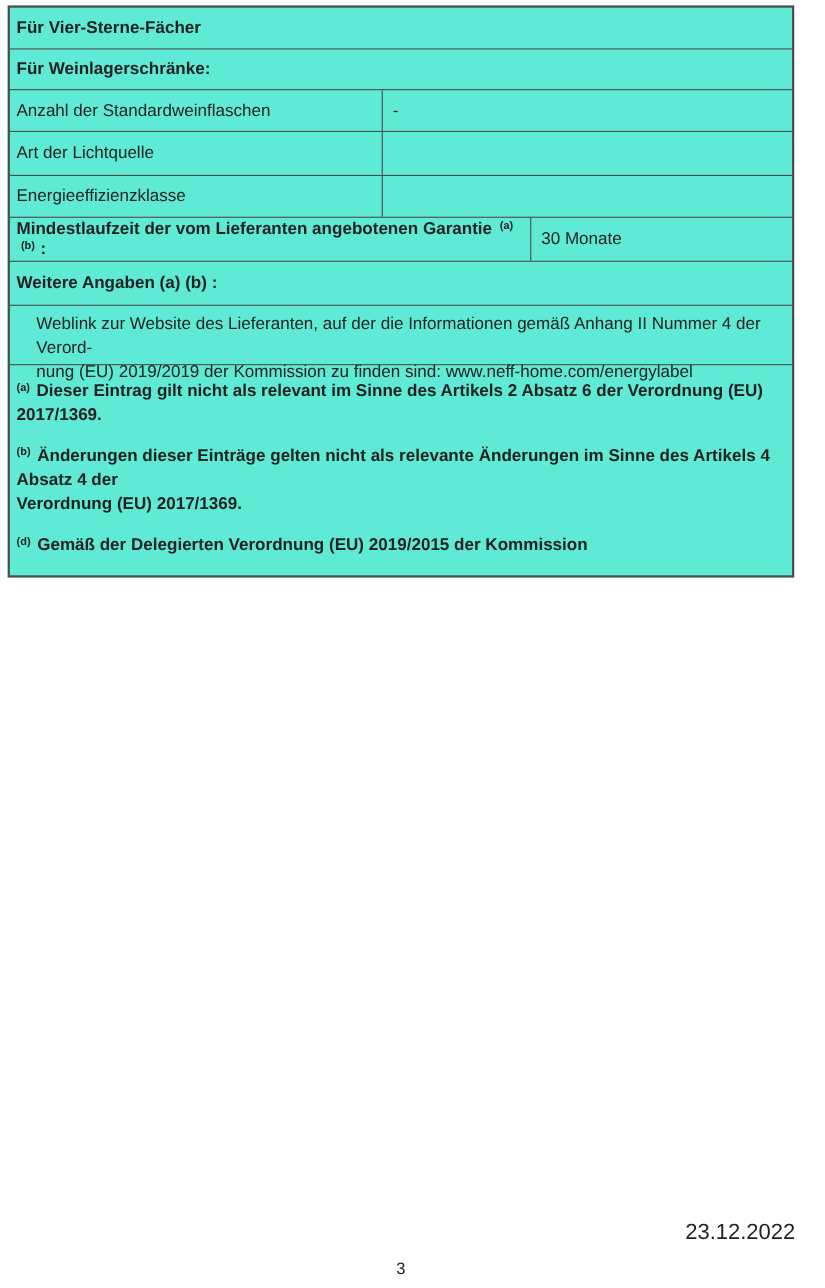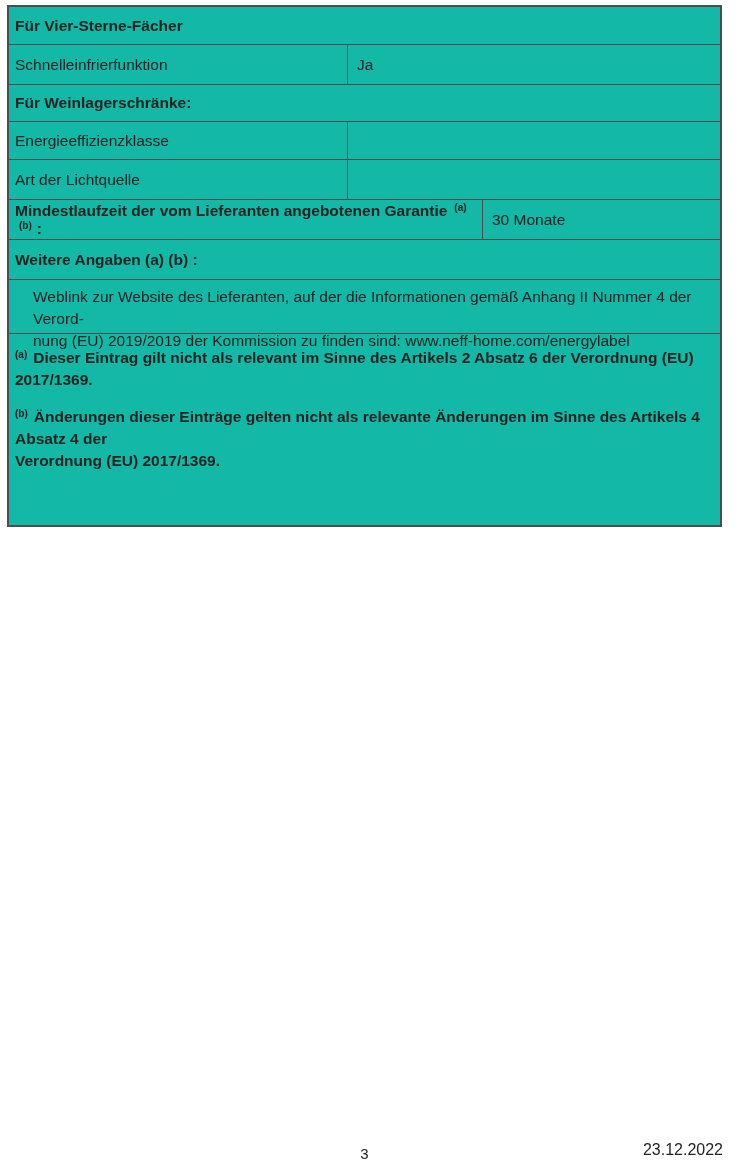--- a/index.html
+++ b/index.html
@@ -9,21 +9,21 @@
     font-family: "Liberation Sans", sans-serif;
     font-size: 15.5px;
     color: #232323;
     -webkit-font-smoothing: antialiased;
   }
   .doc-table {
     position: absolute;
     left: 7px; top: 5px;
     width: 715px;
     border: 2px solid #4d4d4d;
-    background: #14b8a6;
+    background: #5eead4;
   }
   .row {
     display: flex;
     border-bottom: 1.5px solid #4d4d4d;
     align-items: stretch;
   }
   .row:last-child { border-bottom: none; }
   .hdr-row {
     font-weight: bold;
     display: flex;
@@ -80,60 +80,59 @@
   .footer-pagenum {
     position: absolute;
     top: 1145px; left: 0;
     width: 729px;
     text-align: center;
     font-size: 15px;
   }
   .footer-date {
     position: absolute;
     top: 1109px; right: 27px;
-    font-size: 16px;
-    margin-top: 32px;
+    font-size: 20px;
   }
 </style>
 </head>
 <body>
 
 <div class="doc-table">
 
   <div class="row hdr-row h38">
     <span>Für Vier-Sterne-Fächer</span>
   </div>
 
-  <div class="row h40">
-    <div class="cell-label">
-      <span>Schnelleinfrierfunktion</span>
-    </div>
-    <div class="cell-value">
-      <span>Ja</span>
-    </div>
-  </div>
 
   <div class="row hdr-row h37">
     <span>Für Weinlagerschränke:</span>
   </div>
 
+  <div class="row h38">
+    <div class="cell-label">
+      <span>Anzahl der Standardweinflaschen</span>
+    </div>
+    <div class="cell-value">
+      <span>-</span>
+    </div>
+  </div>
 
 
-  <div class="row h38">
+  <div class="row h40">
     <div class="cell-label">
-      <span>Energieeffizienzklasse</span>
+      <span>Art der Lichtquelle</span>
     </div>
     <div class="cell-value">
       <span></span>
     </div>
   </div>
 
-  <div class="row h40">
+  <div class="row h38">
     <div class="cell-label">
-      <span>Art der Lichtquelle</span>
+      <span>Energieeffizienzklasse</span>
     </div>
     <div class="cell-value">
       <span></span>
     </div>
   </div>
 
   <div class="row row-wide h40">
     <div class="cell-label">
       <span style="font-weight:bold"><span>Mindestlaufzeit der vom Lieferanten angebotenen Garantie</span><sup class="sup-gap">(a)</sup><sup class="sup-gap3">(b)</sup><span class="suffix-gap">:</span></span>
     </div>
@@ -155,19 +154,22 @@
 
   <div class="row h191">
     <div class="fn-cell">
       <div class="footnote">
         <sup>(a)</sup><span class="pre">Dieser Eintrag gilt nicht als relevant im Sinne des Artikels 2 Absatz 6 der Verordnung (EU) 2017/1369.</span>
       </div>
       <div class="footnote">
         <sup>(b)</sup><span class="pre">Änderungen dieser Einträge gelten nicht als relevante Änderungen im Sinne des Artikels 4 Absatz 4 der
 Verordnung (EU) 2017/1369.</span>
       </div>
+      <div class="footnote">
+        <sup>(d)</sup><span class="pre">Gemäß der Delegierten Verordnung (EU) 2019/2015 der Kommission</span>
+      </div>
     </div>
   </div>
 
 </div>
 
 <div class="footer-pagenum">3</div>
 <div class="footer-date">23.12.2022</div>
 
 </body></html>

